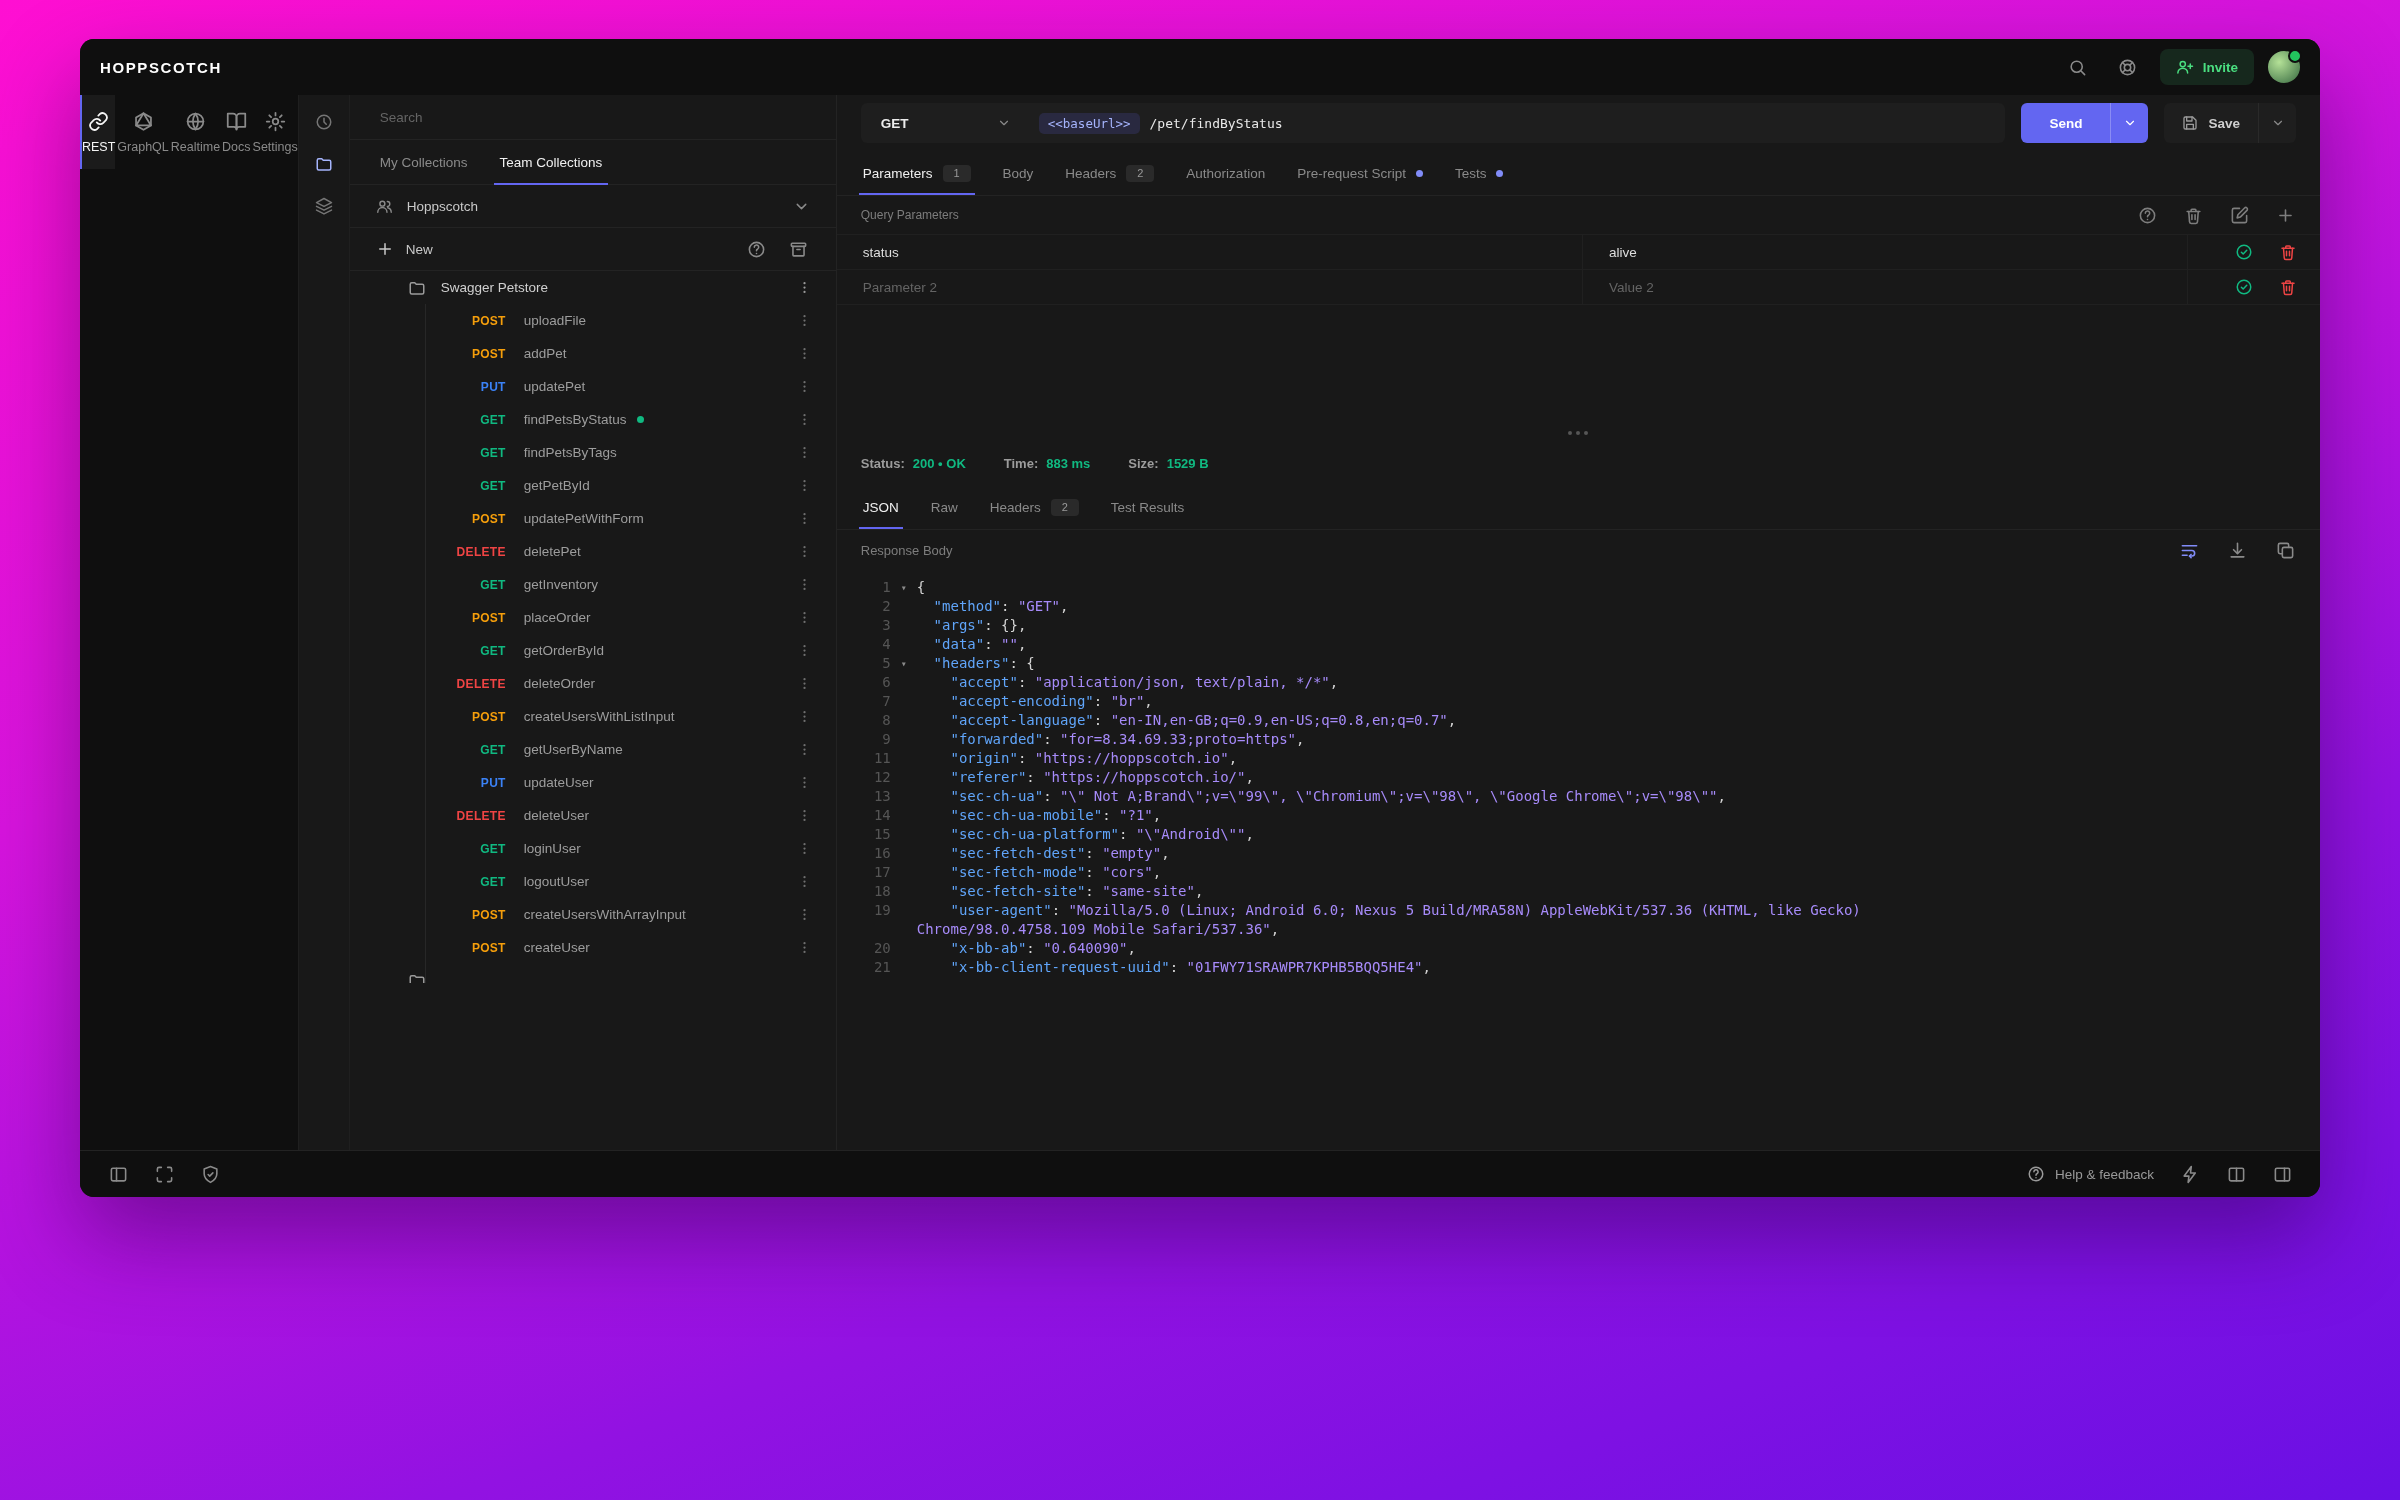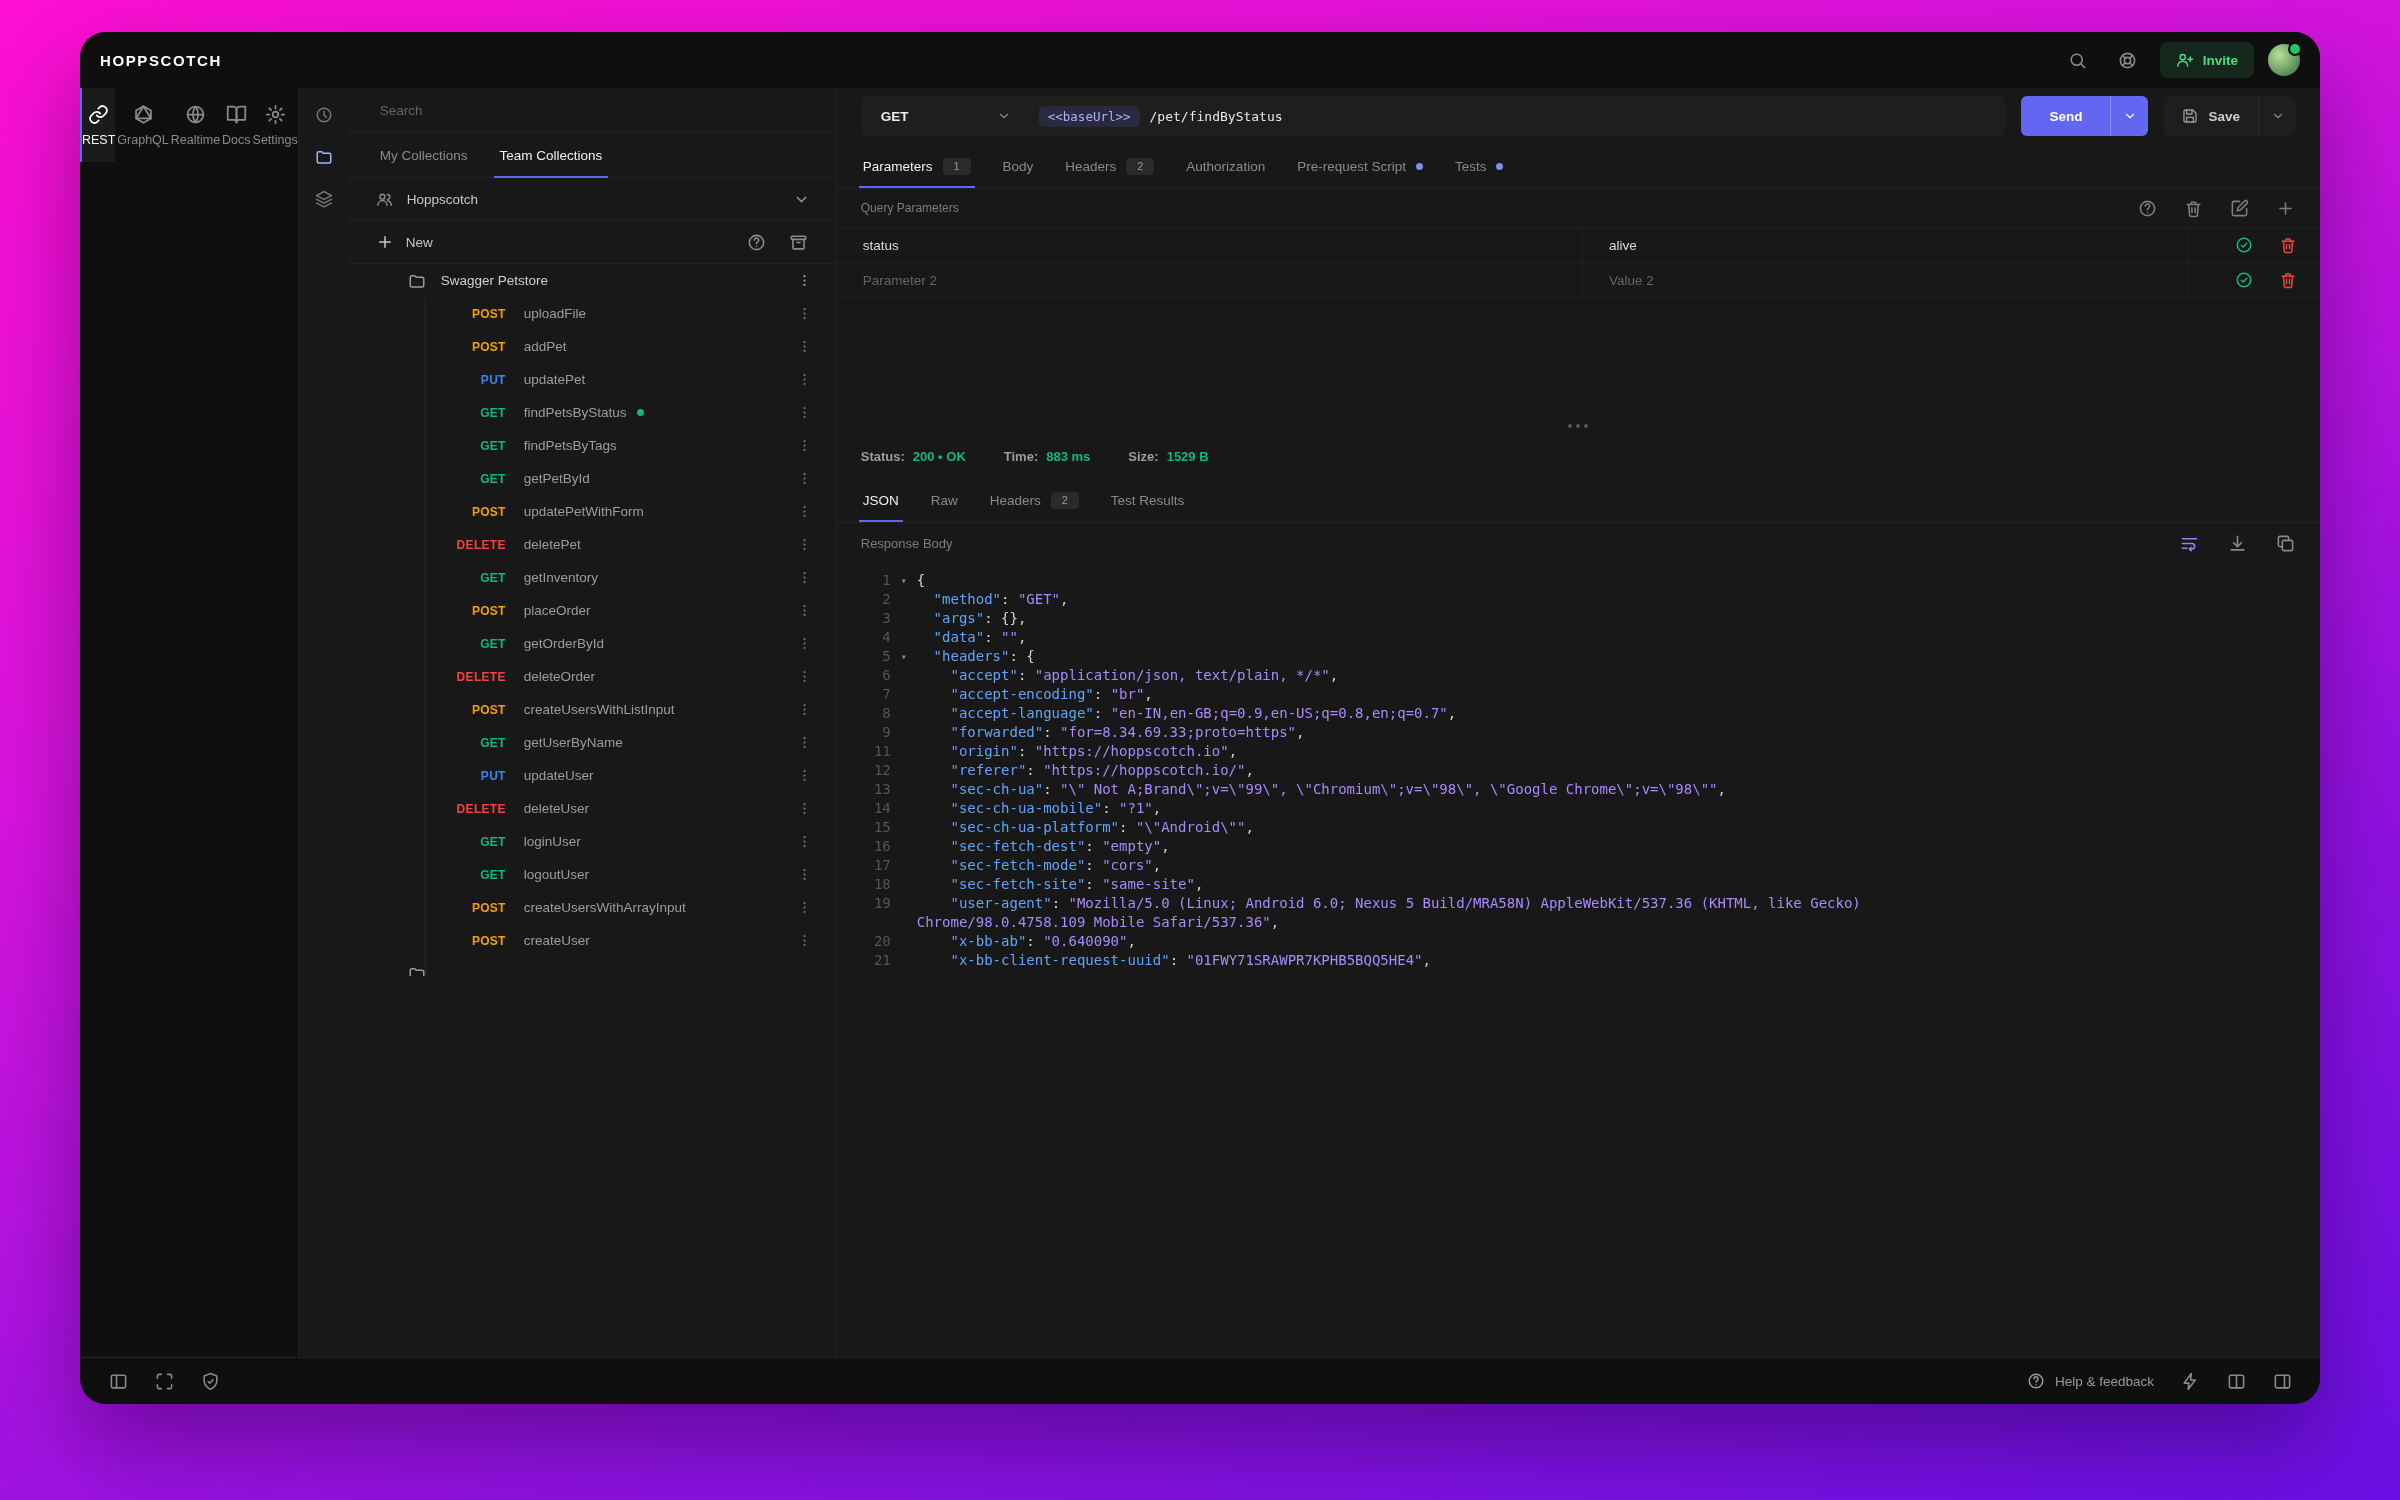--- a/index.html
+++ b/index.html
@@ -3,22 +3,22 @@
 <meta charset="utf-8">
 <style>
   html,body{margin:0;padding:0;overflow:hidden;}
   body{
     width:2400px;height:1500px;
     background:linear-gradient(160deg,#ff0fd2 0%,#d714dd 35%,#9212e2 70%,#6a10e4 100%);
     font-family:"Liberation Sans",sans-serif;
     -webkit-font-smoothing:antialiased;
   }
   .window{
-    position:absolute;left:80px;top:32px;width:2240px;height:1372px;
-    background:#181818;border-radius:26px;overflow:hidden;
+    position:absolute;left:80px;top:39px;width:2240px;height:1158px;
+    background:#181818;border-radius:14px;overflow:hidden;
     box-shadow:0 40px 90px rgba(40,0,70,.45);
     display:flex;flex-direction:column;color:#a3a3a3;font-size:14px;
   }
   
   .topbar{flex:0 0 56px;background:#0f0f0f;display:flex;align-items:center;padding:0 20px;gap:14px;}
   .logo{color:#ffffff;font-weight:700;letter-spacing:1.6px;font-size:15px;}
   .topbar-spacer{flex:1;}
   .icon-btn{background:none;border:0;width:36px;height:36px;display:flex;align-items:center;justify-content:center;color:#8a8a8a;border-radius:8px;cursor:pointer;padding:0;}
   .invite-btn{border:0;display:flex;align-items:center;gap:9px;height:36px;padding:0 16px;border-radius:8px;background:rgba(74,222,128,.12);color:#4ade80;font-weight:600;font-size:13.5px;cursor:pointer;}
   .invite-btn .svgic{color:#4ade80;}

